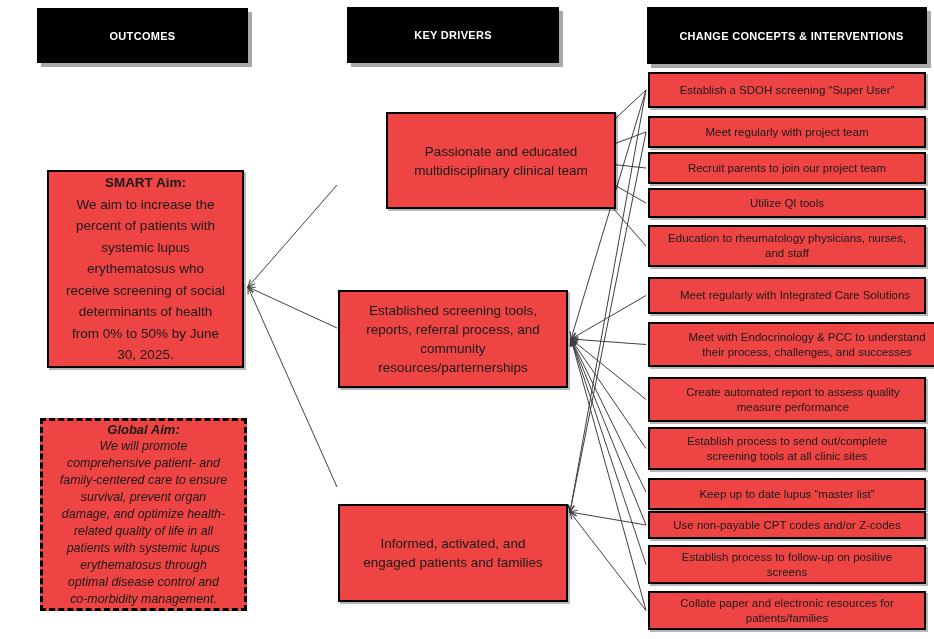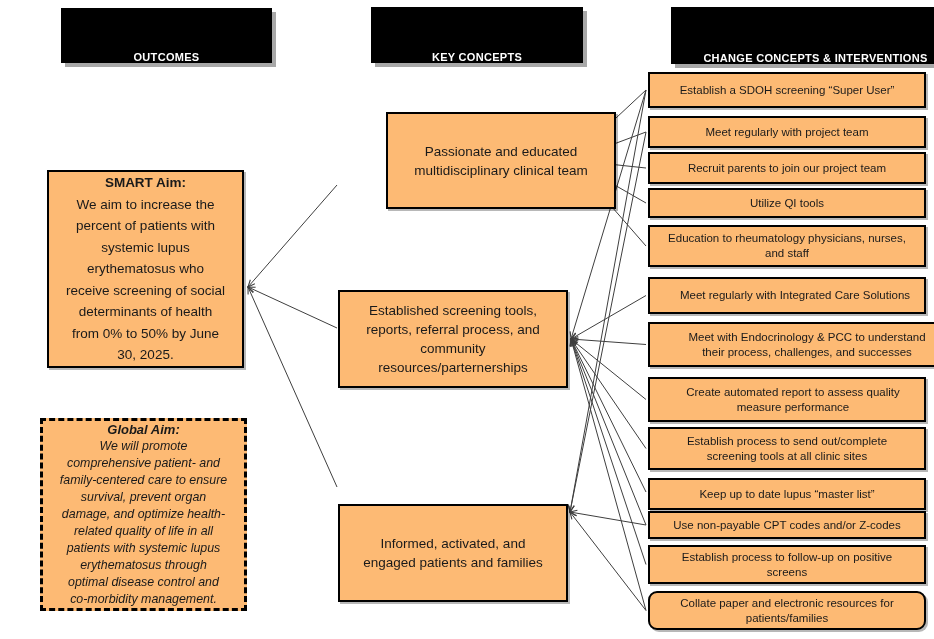--- a/index.html
+++ b/index.html
@@ -2,28 +2,28 @@
 <html><head>
 <meta charset="utf-8">
 <style>
   * { margin:0; padding:0; box-sizing:border-box; }
   html,body { width:934px; height:639px; background:#ffffff; overflow:hidden;
               font-family:"Liberation Sans","DejaVu Sans",sans-serif; color:#1a1a1a; }
   #canvas { position:relative; width:934px; height:639px; background:#ffffff; }
   #wires { position:absolute; left:0; top:0; width:934px; height:639px; z-index:1; }
 
   .hdr { position:absolute; z-index:2; background:#000000; color:#ffffff;
-         display:flex; align-items:flex-end; justify-content:center; text-align:center;
+         display:flex; align-items:center; justify-content:center; text-align:center;
          font-size:11px; font-weight:bold; letter-spacing:.3px;
-         box-shadow:4px 4px 0 #a8a8a8;margin-left:24px; }
+         box-shadow:4px 4px 0 #a8a8a8; }
   #hdr-outcomes      { left:37px;  top:8px;  width:211px; height:55px; }
   #hdr-drivers       { left:347px; top:7px;  width:212px; height:56px; }
   #hdr-interventions { left:647px; top:7px;  width:280px; height:57px;padding-left:9px; }
 
-  .box { position:absolute; z-index:2; background:#fdba74; border:2px solid #000000;
+  .box { position:absolute; z-index:2; background:#ef4444; border:2px solid #000000;
          display:flex; flex-direction:column; align-items:center; justify-content:center;
          text-align:center; white-space:pre-line; box-shadow:2px 2px 0 rgba(0,0,0,.28); }
 
   #smart-aim { left:47px; top:170px; width:197px; height:198px;
                font-size:13.5px; line-height:21.5px; padding:1px 2px; }
   #smart-aim .aim-title { font-weight:bold; }
 
   #global-aim { left:40px; top:418px; width:207px; height:193px;
                 border:3px dashed #000000; box-shadow:none;
                 font-style:italic; font-size:12.4px; line-height:16.9px; padding:0 2px; }
@@ -65,21 +65,21 @@
         <line x1="646" y1="564.5" x2="571" y2="339" stroke="#3f3f3f" stroke-width="1" marker-end="url(#arrow)"></line>
         <line x1="646" y1="610.5" x2="571" y2="339" stroke="#3f3f3f" stroke-width="1" marker-end="url(#arrow)"></line>
         <line x1="646" y1="610.5" x2="570" y2="512" stroke="#3f3f3f" stroke-width="1" marker-end="url(#arrow)"></line>
       </g>
   </svg>
 
   <div class="hdr" id="hdr-outcomes">
     <span>OUTCOMES</span>
   </div>
   <div class="hdr" id="hdr-drivers">
-    <span>KEY CONCEPTS</span>
+    <span>KEY DRIVERS</span>
   </div>
   <div class="hdr" id="hdr-interventions">
     <span>CHANGE CONCEPTS &amp; INTERVENTIONS</span>
   </div>
 
   <div class="box" id="smart-aim">
     <div class="aim-title">SMART Aim:</div>
     <div>We aim to increase the
 percent of patients with
 systemic lupus
@@ -125,16 +125,16 @@
       <div class="box intervention-box" style="left: 648px; top: 322px; width: 318px; height: 45px;">Meet with Endocrinology &amp; PCC to understand
 their process, challenges, and successes</div>
       <div class="box intervention-box" style="left: 648px; top: 377px; width: 278px; height: 45px; padding-left: 16px;">Create automated report to assess quality
 measure performance</div>
       <div class="box intervention-box" style="left: 648px; top: 427px; width: 278px; height: 43px;">Establish process to send out/complete
 screening tools at all clinic sites</div>
       <div class="box intervention-box" style="left: 648px; top: 478px; width: 278px; height: 32px;">Keep up to date lupus “master list”</div>
       <div class="box intervention-box" style="left: 648px; top: 511px; width: 278px; height: 28px;">Use non-payable CPT codes and/or Z-codes</div>
       <div class="box intervention-box" style="left: 648px; top: 545px; width: 278px; height: 39px;">Establish process to follow-up on positive
 screens</div>
-      <div class="box intervention-box" style="left: 648px; top: 591px; width: 278px; height: 39px; border-radius: 9px;">Collate paper and electronic resources for
+      <div class="box intervention-box" style="left: 648px; top: 591px; width: 278px; height: 39px;">Collate paper and electronic resources for
 patients/families</div>
     </div>
 </div>
 
 </body></html>

